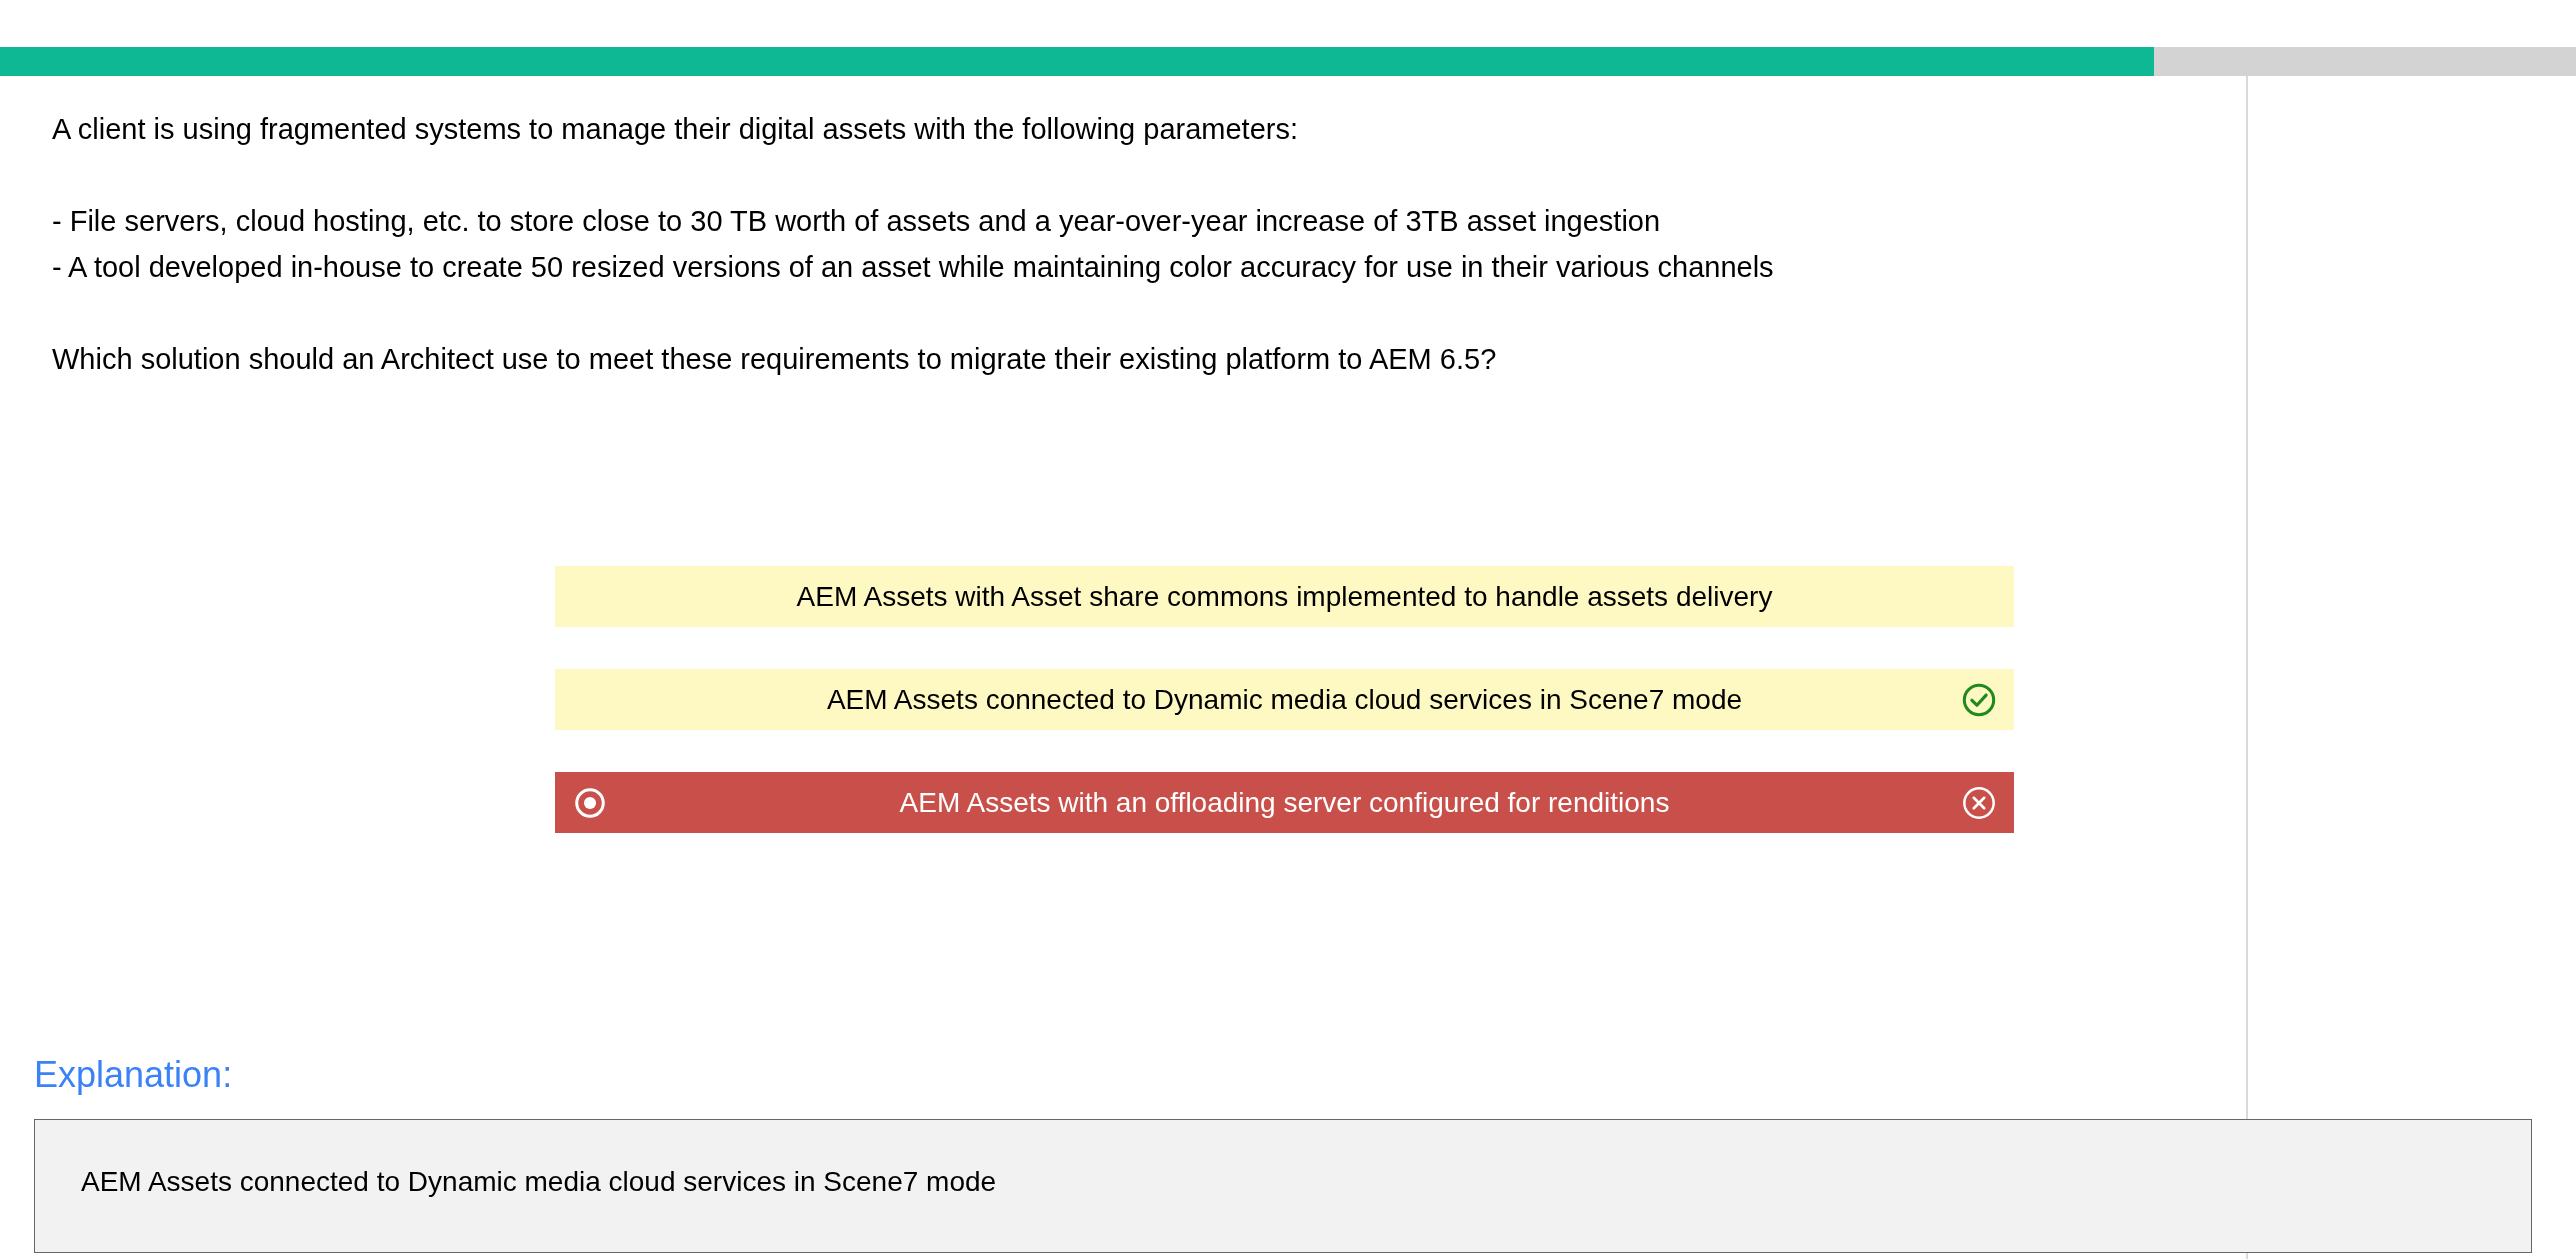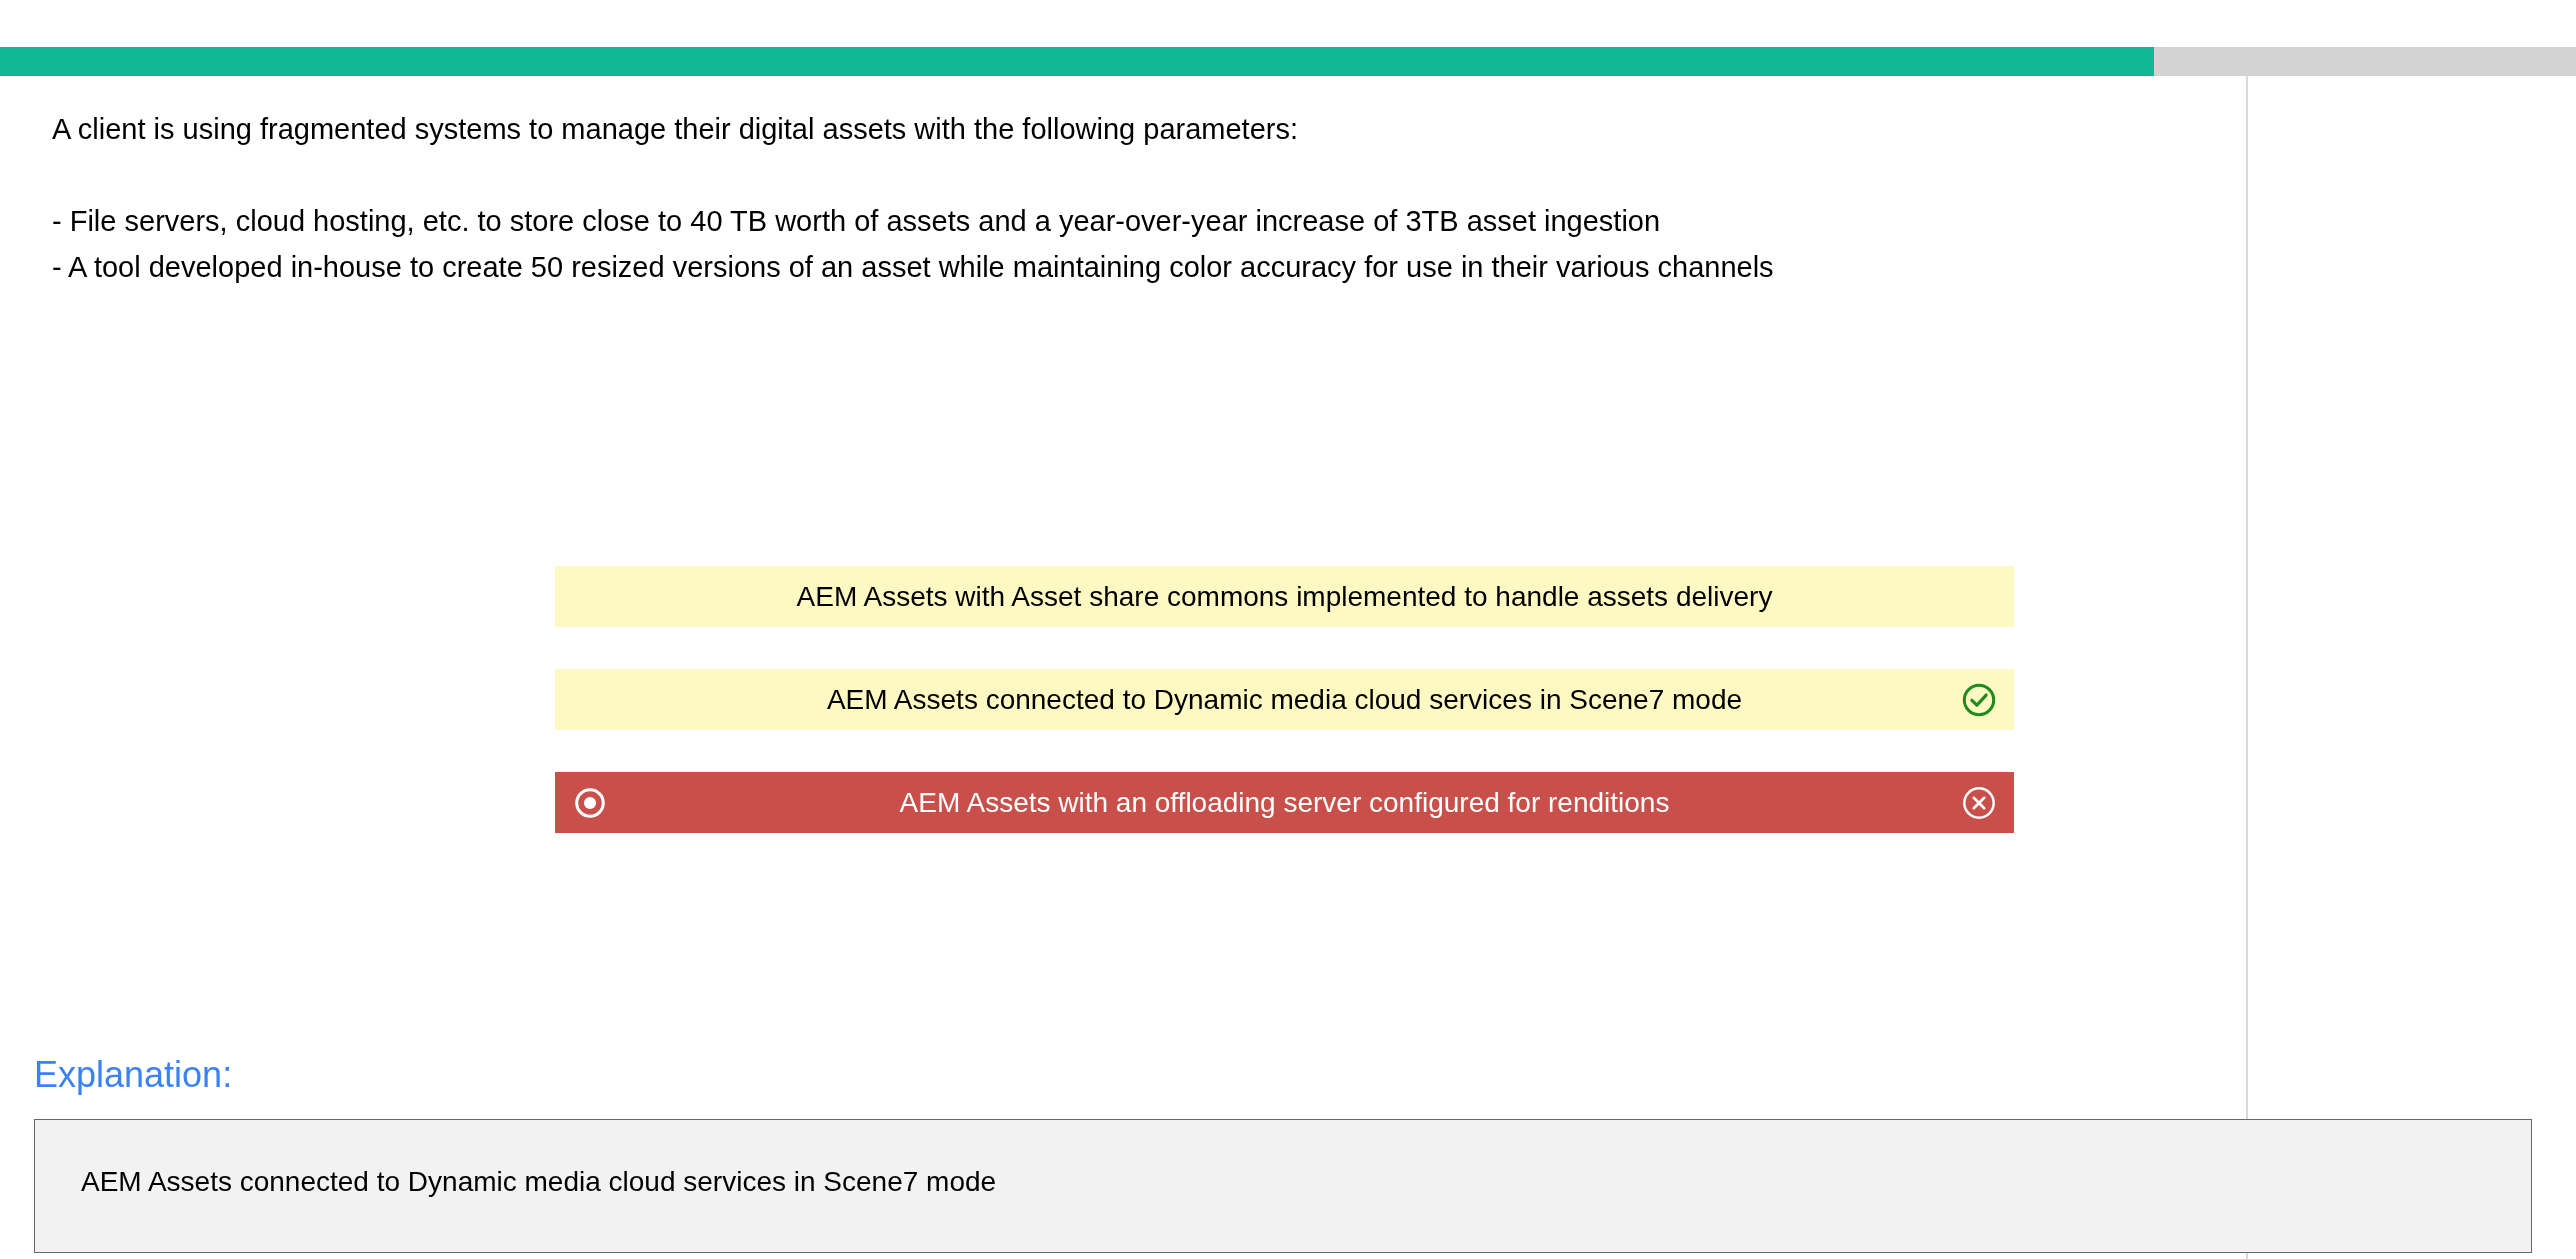--- a/index.html
+++ b/index.html
@@ -125,23 +125,24 @@
 
   <div class="progress-track">
     <div class="progress-fill" id="progress-fill" style="width: 83.6%;"></div>
   </div>
 
   <div class="right-rule"></div>
 
   <div class="question">
     <p>A client is using fragmented systems to manage their digital assets with the following parameters:</p>
     <div class="spacer"></div>
-    <p>- File servers, cloud hosting, etc. to store close to 40 TB worth of assets and a year-over-year increase of 3TB asset ingestion</p>
+    <p>- File servers, cloud hosting, etc. to store close to 30 TB worth of assets and a year-over-year increase of 3TB asset ingestion</p>
     <p>- A tool developed in-house to create 50 resized versions of an asset while maintaining color accuracy for use in their various channels</p>
     <div class="spacer"></div>
+    <p>Which solution should an Architect use to meet these requirements to migrate their existing platform to AEM 6.5?</p>
   </div>
 
   <div class="options">
 
     <div class="option">
       <span class="label">AEM Assets with Asset share commons implemented to handle assets delivery</span>
     </div>
 
     <div class="option">
       <span class="label">AEM Assets connected to Dynamic media cloud services in Scene7 mode</span>

